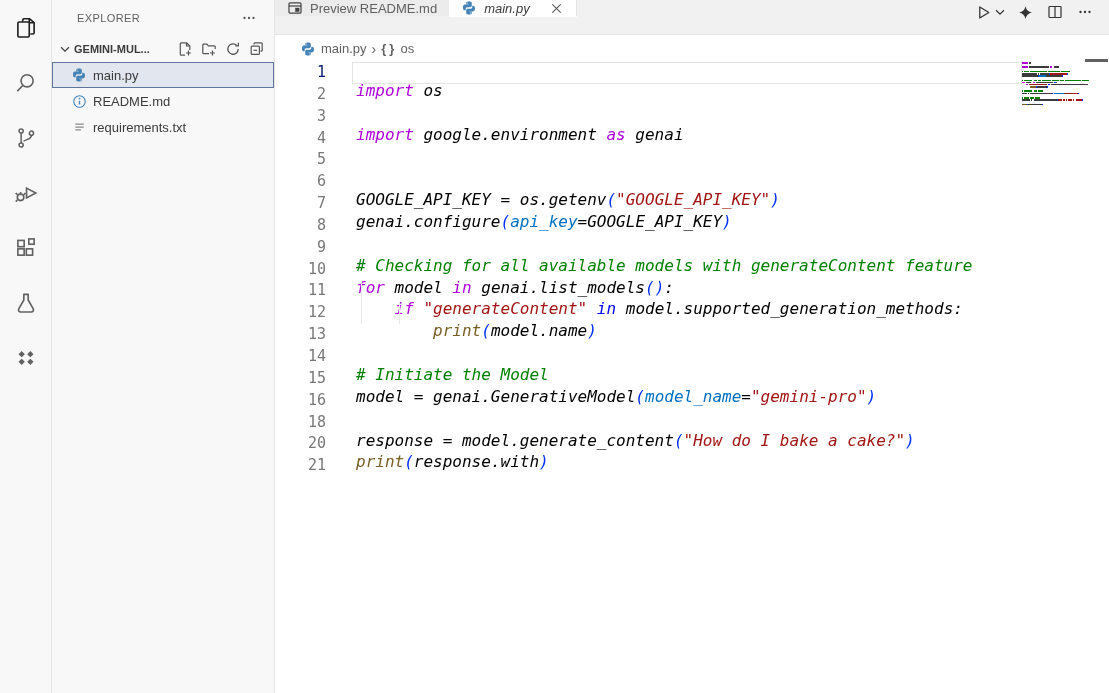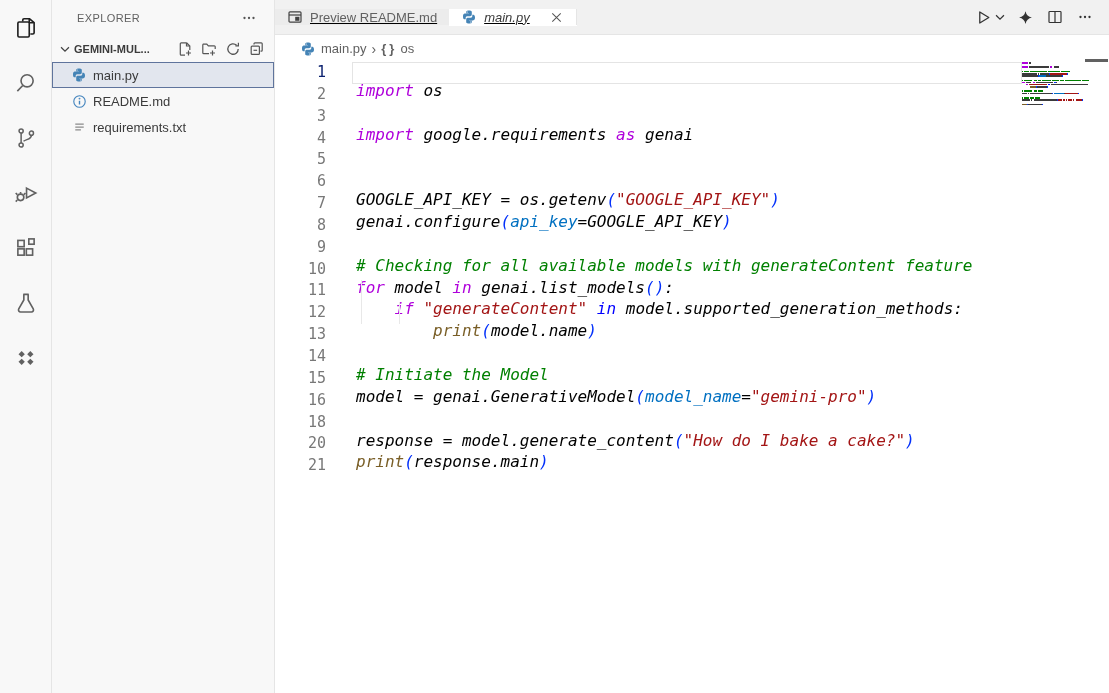--- a/index.html
+++ b/index.html
@@ -30,21 +30,21 @@
   #file-list { width:100%; }
   .file-row { height:26px; display:flex; align-items:center; padding-left:18px;
               font-size:13px; color:#3b3b3b; cursor:pointer; border:1px solid transparent; }
   .file-row.selected { background:var(--c-selection_bg); border:1px solid var(--c-selection_border); }
   .file-icon { width:16px; height:16px; margin-right:6px; display:flex; align-items:center;
                justify-content:center; flex:none; }
 
   
   #main { position:absolute; left:275px; top:0; width:834px; height:693px; }
   #tab-bar { height:35px; background:#f1f1f1; border-bottom:1px solid #e5e5e5;
-             display:flex; align-items:center;text-decoration:underline; }
+             display:flex; align-items:flex-start; }
   .tab { display:flex; align-items:center; padding:0 12px; font-size:13px; gap:7px;
          background:#ececec; color:#616161; cursor:pointer; position:relative; }
   .tab.active { background:#fff; color:#3b3b3b; border-right:1px solid #e5e5e5;
                 box-shadow:0 1px 0 #fff; z-index:2; }
   .tab .tab-label.italic { font-style:italic; }
   .tab-close { margin-left:12px; color:#555; display:flex; cursor:pointer; }
   .tab-icon { display:flex; align-items:center; }
   #tab-spacer { flex:1; }
   #editor-actions { display:flex; align-items:center; gap:6px; padding-right:12px; color:#333; }
   .ed-action { display:flex; align-items:center; justify-content:center; width:24px; height:24px; cursor:pointer; }
@@ -348,21 +348,21 @@
             <div class="cur-line"></div>
             <span class="num active">1</span>
             <span class="txt"><span class="tk-kw">import</span><span class="tk-pl"> os</span></span>
           </div>
           <div class="line">
             <span class="num">2</span>
             <span class="txt"></span>
           </div>
           <div class="line">
             <span class="num">3</span>
-            <span class="txt"><span class="tk-kw">import</span><span class="tk-pl"> google.requirements </span><span class="tk-kw">as</span><span class="tk-pl"> genai</span></span>
+            <span class="txt"><span class="tk-kw">import</span><span class="tk-pl"> google.environment </span><span class="tk-kw">as</span><span class="tk-pl"> genai</span></span>
           </div>
           <div class="line">
             <span class="num">4</span>
             <span class="txt"></span>
           </div>
           <div class="line">
             <span class="num">5</span>
           </div>
           <div class="line">
             <span class="num">6</span>
@@ -410,21 +410,21 @@
           <div class="line">
             <span class="num">16</span>
             <span class="txt"></span>
           </div>
           <div class="line">
             <span class="num">18</span>
             <span class="txt"><span class="tk-pl">response = model.generate_content</span><span class="tk-br">(</span><span class="tk-str">"How do I bake a cake?"</span><span class="tk-br">)</span></span>
           </div>
           <div class="line">
             <span class="num">20</span>
-            <span class="txt"><span class="tk-fn">print</span><span class="tk-br">(</span><span class="tk-pl">response.main</span><span class="tk-br">)</span></span>
+            <span class="txt"><span class="tk-fn">print</span><span class="tk-br">(</span><span class="tk-pl">response.with</span><span class="tk-br">)</span></span>
           </div>
           <div class="line">
             <span class="num">21</span>
             <span class="txt"></span>
           </div>
         </div>
       <div id="minimap">
           <div class="mm-line">
             <i class="mm-kw" style="left: 0px; width: 6.3px;"></i>
             <i class="mm-pl" style="left: 7.35px; width: 2.1px;"></i>

